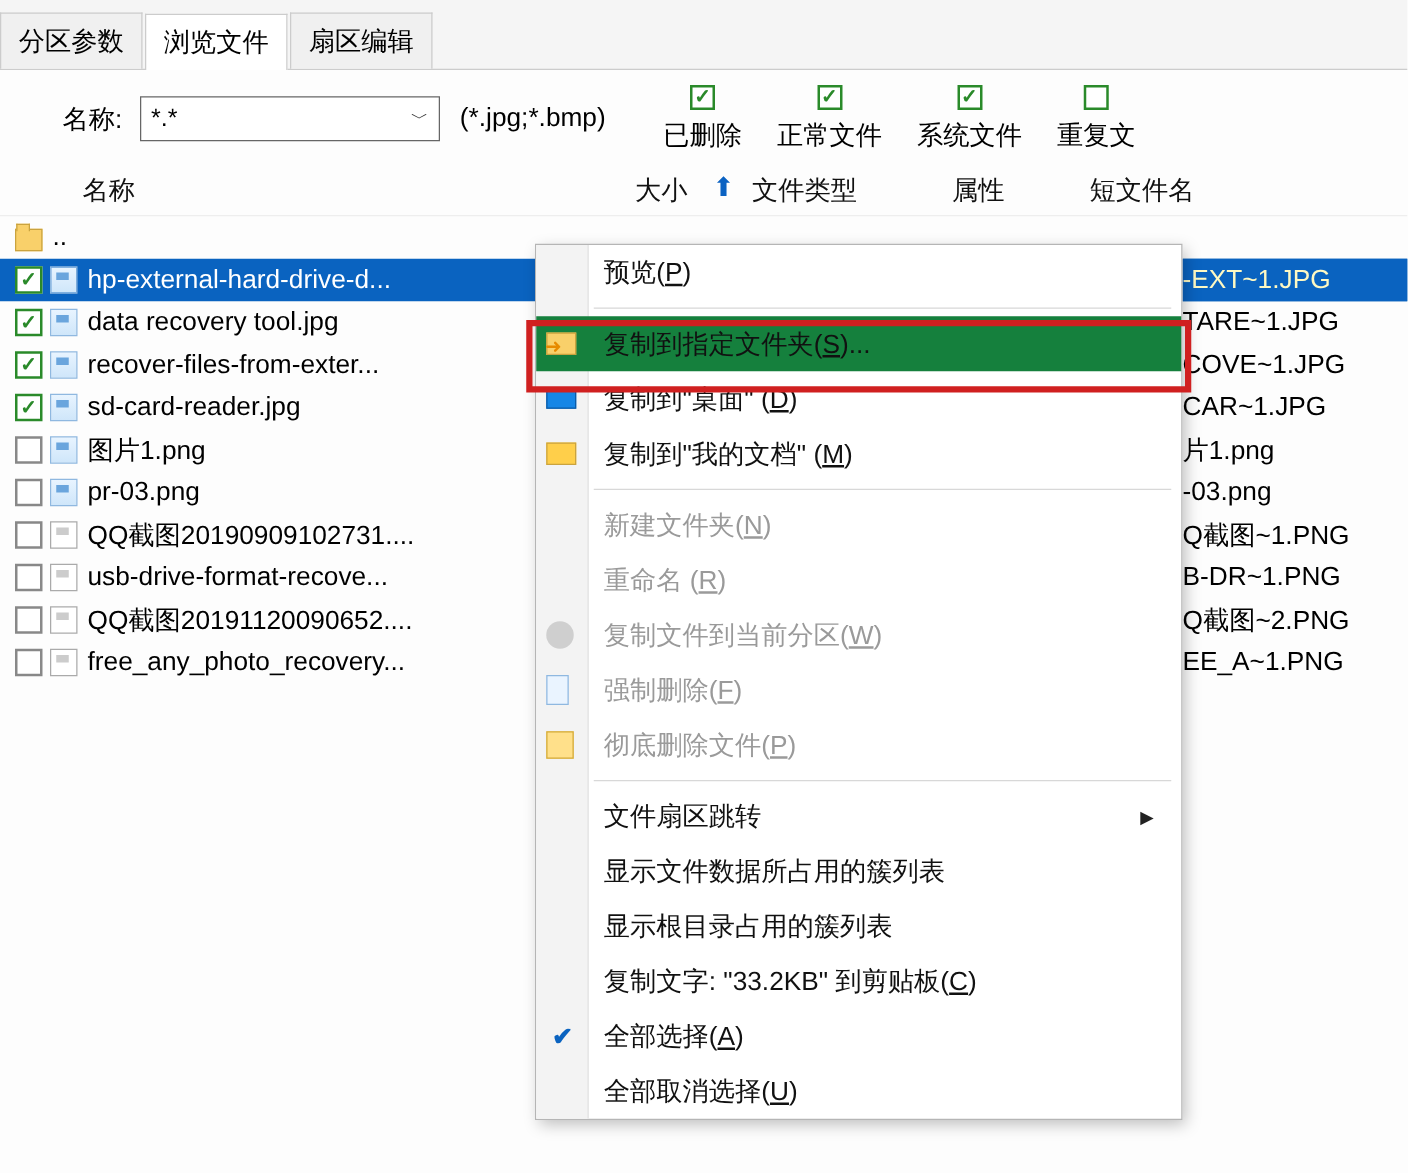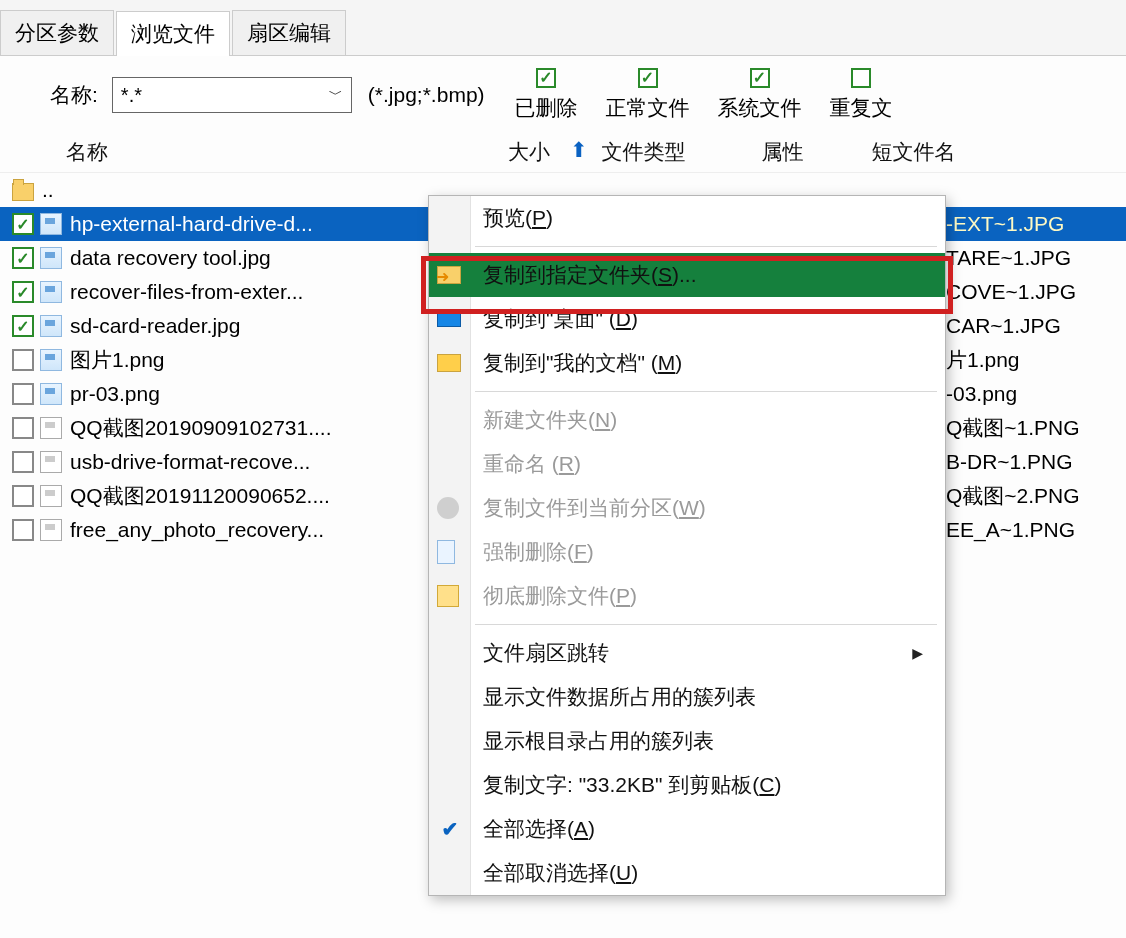--- a/index.html
+++ b/index.html
@@ -44,21 +44,21 @@
   .filter-input {
     width: 240px;
     height: 36px;
     border: 1px solid #666;
     padding: 0 8px;
     font-size: 20px;
     background: #fff;
     display: flex; align-items: center; justify-content: space-between;
   }
   .dropdown-caret { font-size: 14px; color:#333; }
-  .hint { margin-left: 6px; margin-right: 20px;}
+  .hint { margin-left: 6px; margin-right: 36px;}
   .check-group { display: flex; align-items: center; gap: 28px; }
   .check-item { display: inline-flex; align-items: center; gap: 6px; flex-direction: column; }
   .chk {
     width: 20px; height: 20px; border: 2px solid #2a8a2a; display:inline-flex;
     align-items: center; justify-content: center; background:#fff;
   }
   .chk.green-check::after{
     content:'✓'; color:#2a8a2a; font-size:16px; font-weight:bold; line-height:1;
   }
   .chk.empty { }

